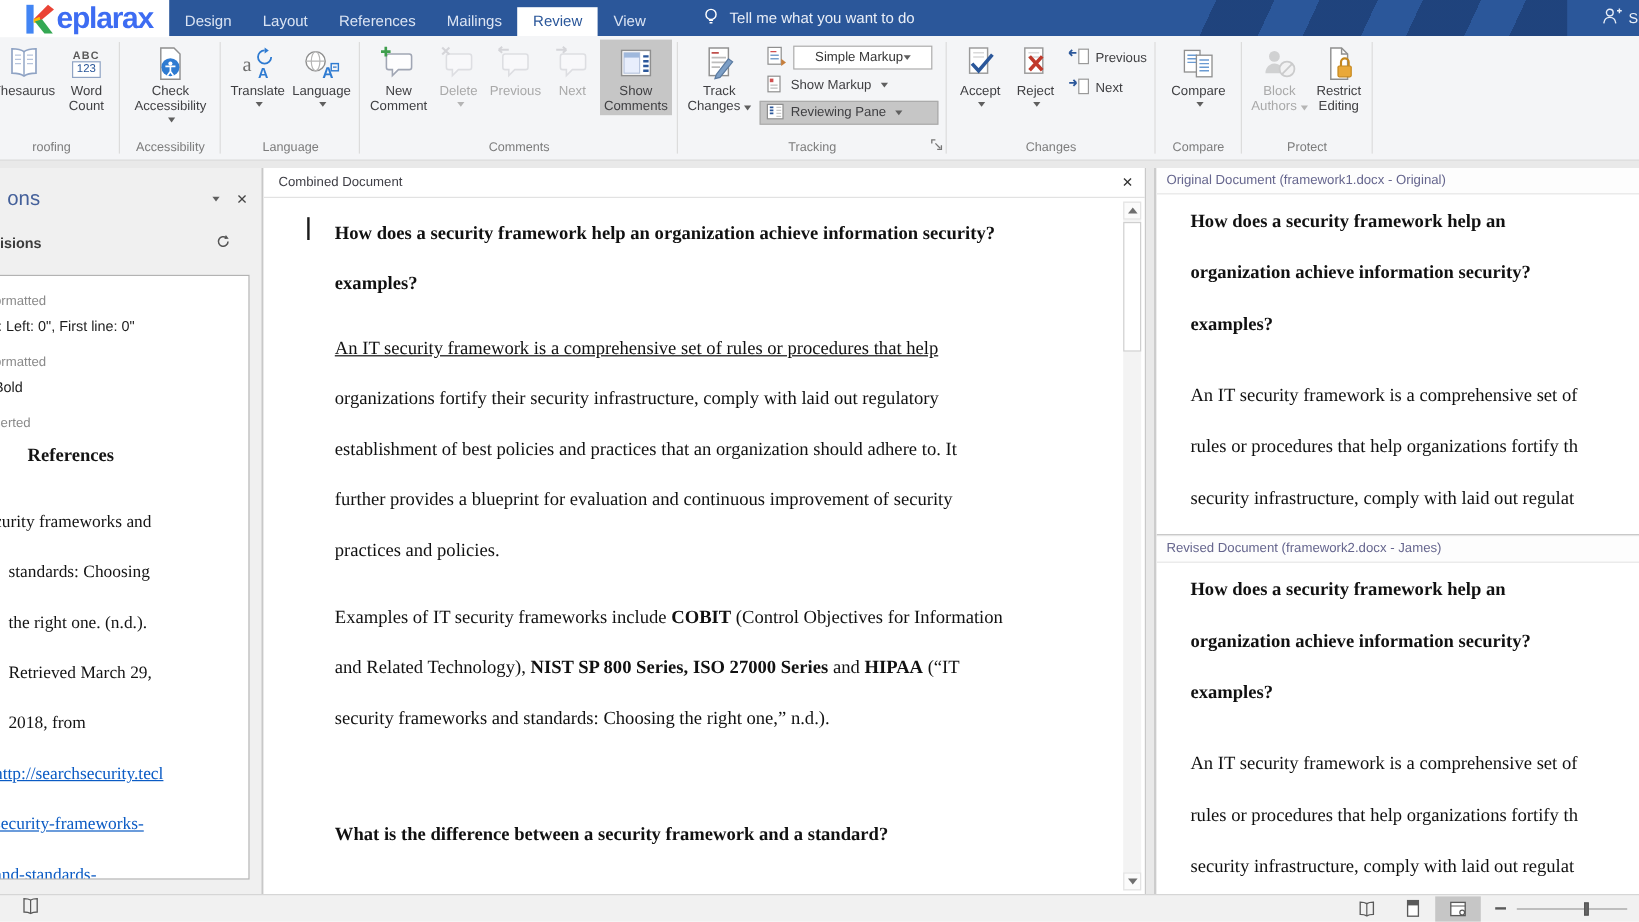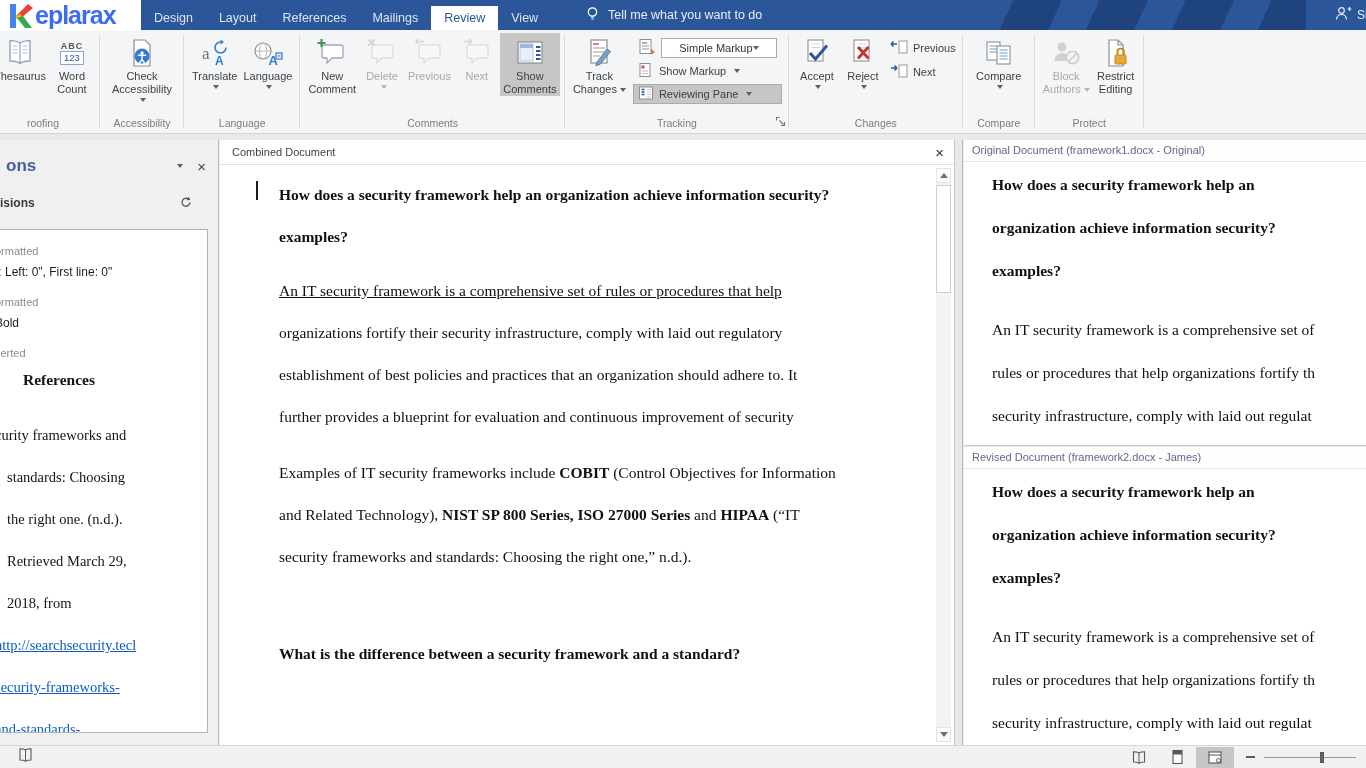--- a/index.html
+++ b/index.html
@@ -3,21 +3,21 @@
 <meta charset="utf-8">
 <style>
   html,body{margin:0;padding:0;width:1366px;height:768px;overflow:hidden;background:#fff;
     font-family:"Liberation Sans",sans-serif;-webkit-font-smoothing:antialiased;}
   *{box-sizing:border-box;}
 
   
   .titlebar{position:absolute;left:0;top:0;width:1366px;height:30px;background:#2b579a;color:#e9eef7;}
   .stripes{position:absolute;right:60px;top:0;width:330px;height:30px;
     background:repeating-linear-gradient(115deg,transparent 0 34px,rgba(10,30,70,.35) 34px 78px);}
-  .logo{position:absolute;left:0;top:0;width:141px;height:31px;background:#fff;display:flex;align-items:center;padding-left:8px;z-index:6;}
+  .logo{position:absolute;left:0;top:0;width:141px;height:31px;background:#fff;display:flex;align-items:center;padding-left:20px;z-index:6;}
   .logo-name{font-size:25px;font-weight:bold;color:#3d6cf2;letter-spacing:-1px;margin-left:1px;}
   .tabs{position:absolute;left:141px;top:0;height:30px;display:flex;z-index:5;}
   .tab{height:24px;margin-top:6px;display:flex;align-items:center;padding:0 13px;font-size:12.5px;color:#dbe4f3;cursor:default;}
   .tab.active{background:#fff;color:#2b579a;}
   .tellme{position:absolute;left:585px;top:0;height:30px;display:flex;align-items:center;gap:8px;font-size:12.5px;color:#e9eef7;z-index:5;}
   .signin{position:absolute;left:1335px;top:0;height:30px;width:40px;display:flex;align-items:center;gap:5px;font-size:12px;color:#e9eef7;overflow:hidden;z-index:5;}
 
   
   .ribbon{position:absolute;left:0;top:30px;width:1366px;height:104px;background:#f4f5f7;border-bottom:1px solid #d5d5d5;}
   .rgroups{display:flex;height:103px;margin-left:-14px;}
@@ -44,21 +44,21 @@
   .wc-icon{display:flex;flex-direction:column;align-items:center;}
   .wc-abc{font-size:9px;font-weight:bold;color:#5a5a5a;letter-spacing:1px;line-height:10px;}
   .wc-123{border:1px solid #8fa3c4;font-size:9.5px;line-height:12px;color:#2b579a;padding:0 3px;background:#fff;}
 
   
   .main{position:absolute;left:0;top:134px;width:1366px;height:611px;background:#e9e9e9;overflow:hidden;}
 
   
   .left-pane{position:absolute;left:0;top:6px;width:219px;bottom:0;background:#f0f0f0;border-right:1px solid #bfbfbf;}
   .lp-titlerow{position:absolute;left:6px;right:12px;top:16px;display:flex;align-items:center;}
-  .lp-title{font-size:17px;color:#44609a;font-weight:bold;}
+  .lp-title{font-size:17px;color:#44609a;}
   .lp-subrow{position:absolute;left:0px;right:12px;top:54px;display:flex;align-items:center;}
   .lp-sub{font-size:12px;font-weight:bold;color:#3c3c3c;}
   .lp-x{margin-left:14px;font-size:15px;color:#444;line-height:1;}
   .lp-box{position:absolute;left:-8px;right:10px;top:89px;bottom:12px;background:#fff;border:1px solid #b3b3b3;overflow:hidden;padding:15px 4px 0 2px;}
   .lp-box .dl{white-space:nowrap;}
   .rlabel{font-size:11px;color:#8a8a8a;line-height:13px;}
   .rsans{font-size:12px;color:#1c1c1c;line-height:14px;margin-top:7px;}
   .rgap{margin-top:17px;}
   .rserif{font-family:"Liberation Serif",serif;font-size:14.5px;line-height:42px;color:#141414;}
   .rserif2{font-family:"Liberation Serif",serif;font-size:15.5px;font-weight:bold;line-height:24px;color:#141414;}
@@ -543,20 +543,21 @@
     </div>
     <div class="center-body">
       <div class="caret-bar"></div>
       <div class="doclines">
           <div class="dl b"><span>How does a security framework help an organization achieve information security?</span></div>
           <div class="dl b"><span>examples?</span></div>
           <div class="dl" style="margin-top: 12px; text-decoration: underline;"><span>An IT security framework is a comprehensive set of rules or procedures that help</span></div>
           <div class="dl"><span>organizations fortify their security infrastructure, comply with laid out regulatory</span></div>
           <div class="dl"><span>establishment of best policies and practices that an organization should adhere to. It</span></div>
           <div class="dl"><span>further provides a blueprint for evaluation and continuous improvement of security</span></div>
+          <div class="dl"><span>practices and policies.</span></div>
           <div class="dl" style="margin-top: 14px;"><span>Examples of IT security frameworks include </span><span style="font-weight: bold;">COBIT</span><span> (Control Objectives for Information</span></div>
           <div class="dl"><span>and Related Technology), </span><span style="font-weight: bold;">NIST SP 800 Series, ISO 27000 Series</span><span> and </span><span style="font-weight: bold;">HIPAA</span><span> (“IT</span></div>
           <div class="dl"><span>security frameworks and standards: Choosing the right one,” n.d.).</span></div>
           <div class="dl b" style="margin-top: 55px;"><span>What is the difference between a security framework and a standard?</span></div>
         </div>
       <div class="vscroll">
         <div class="sbtn up">
             <span class="tri-up"></span>
           </div>
         <div class="sthumb"></div>

